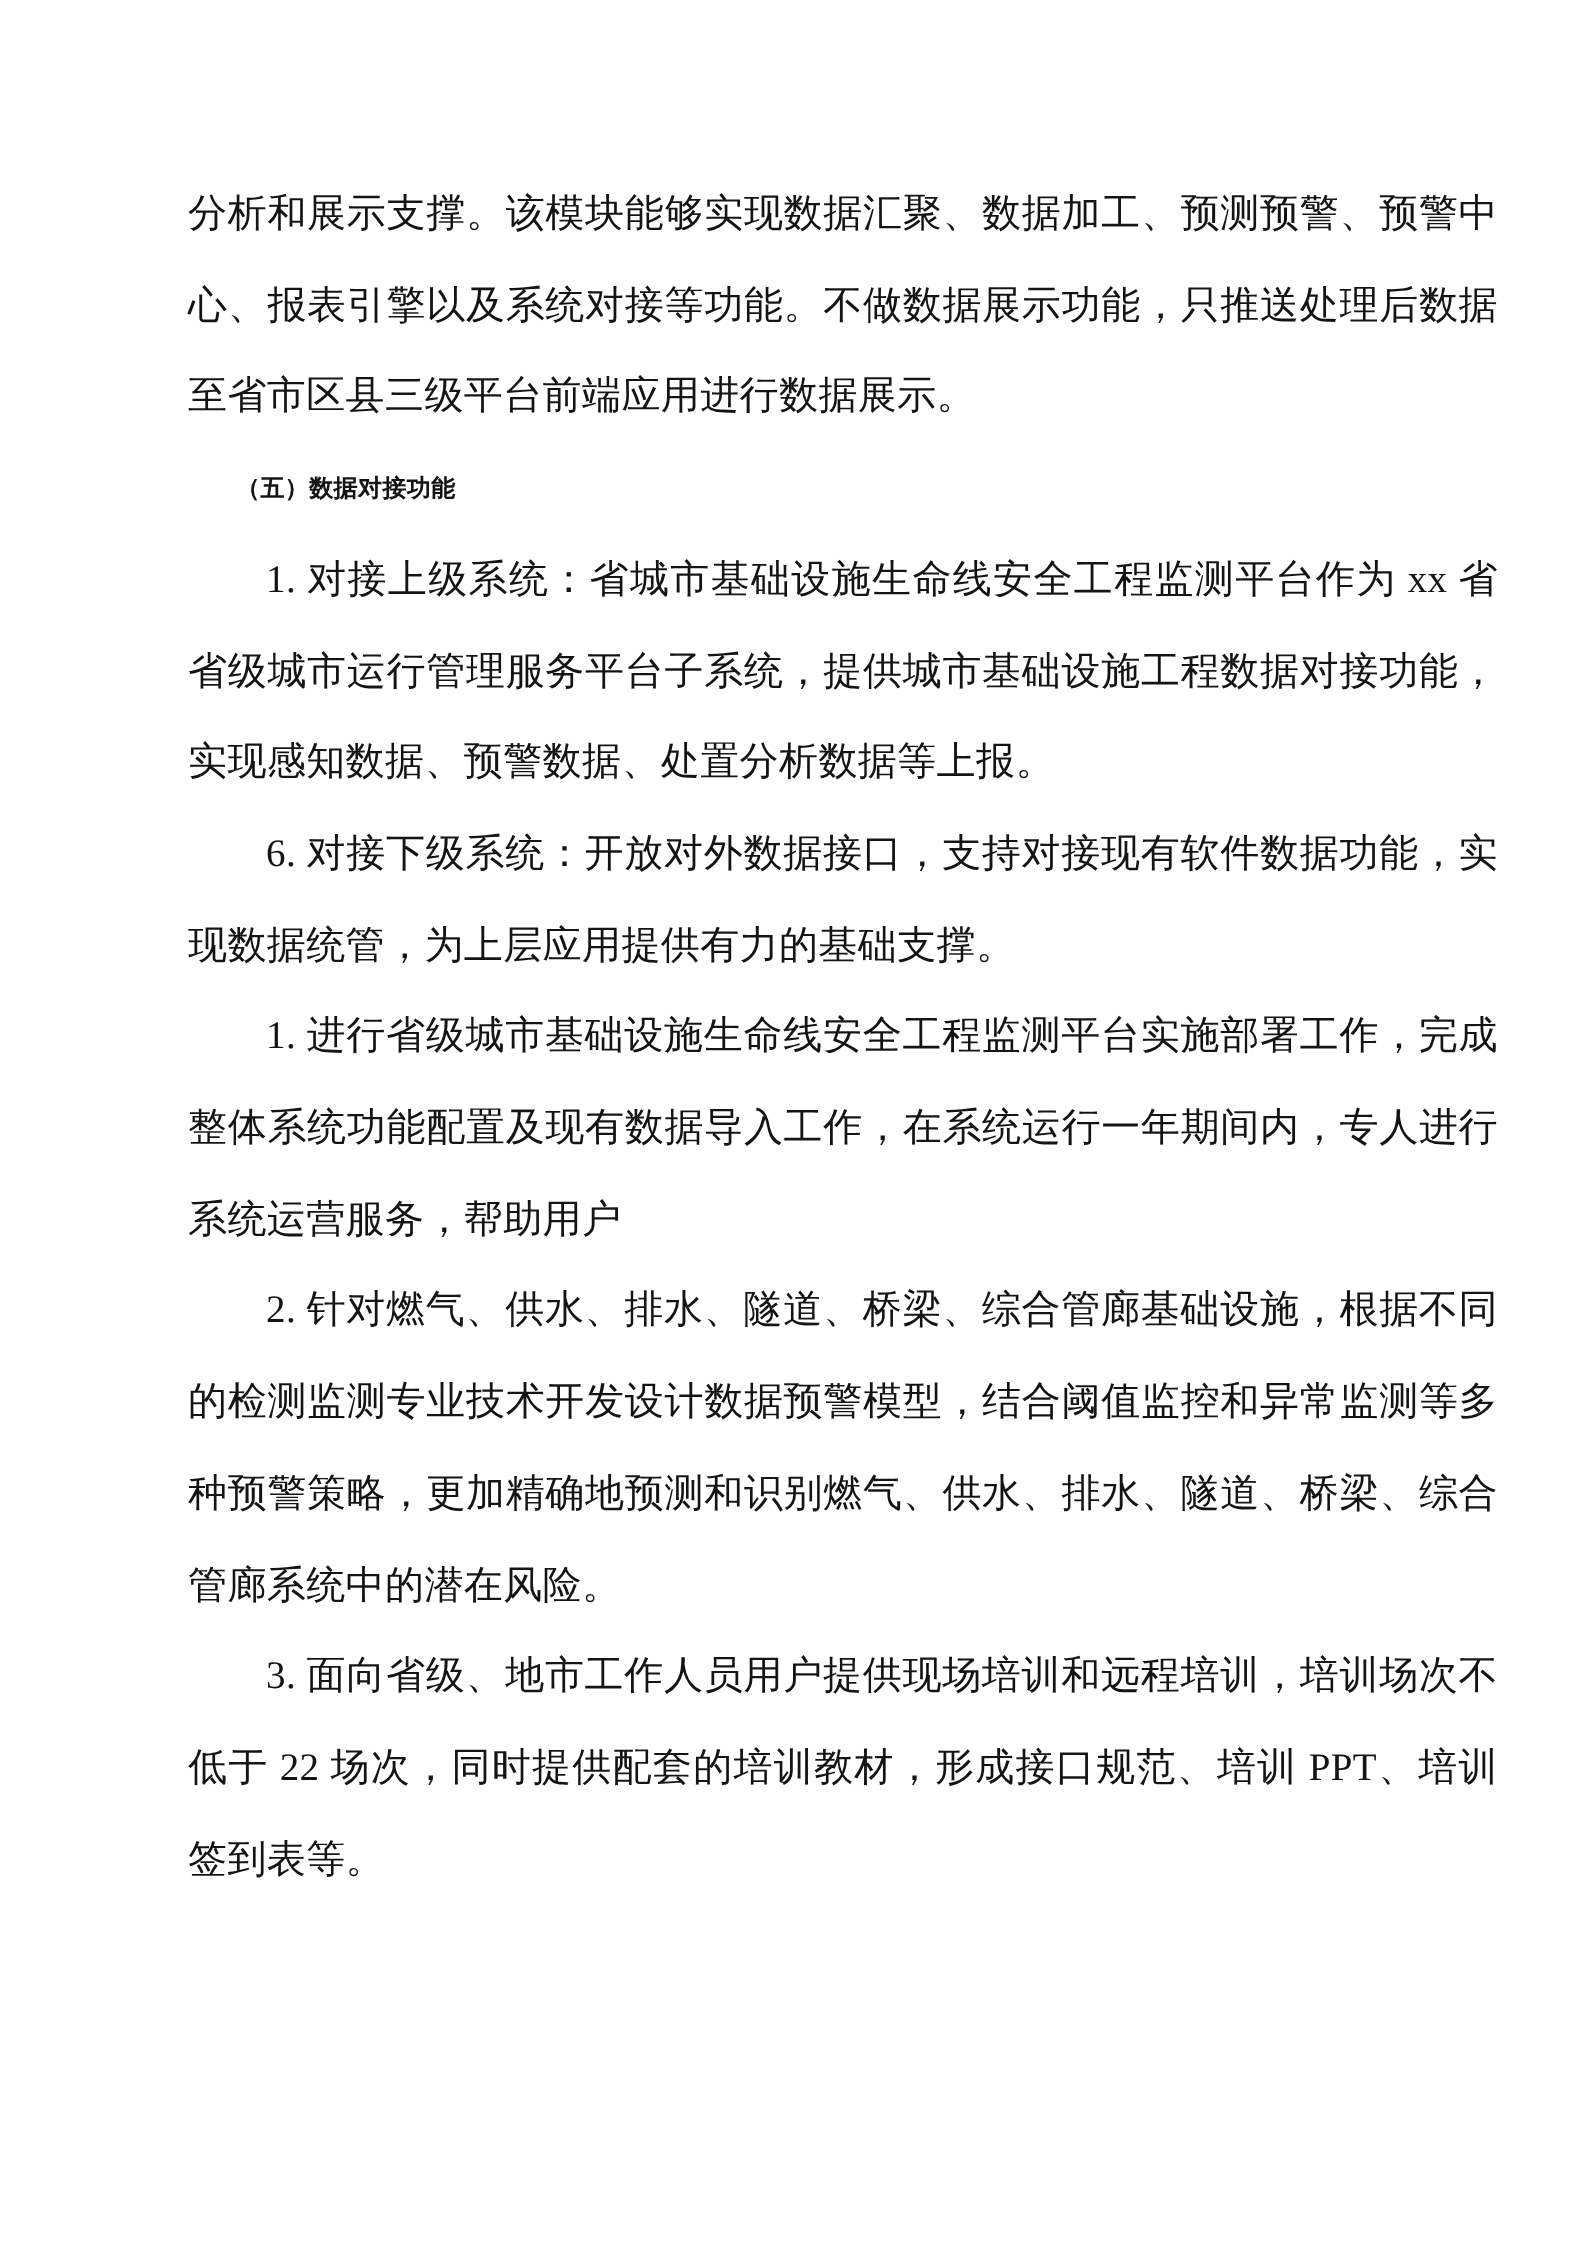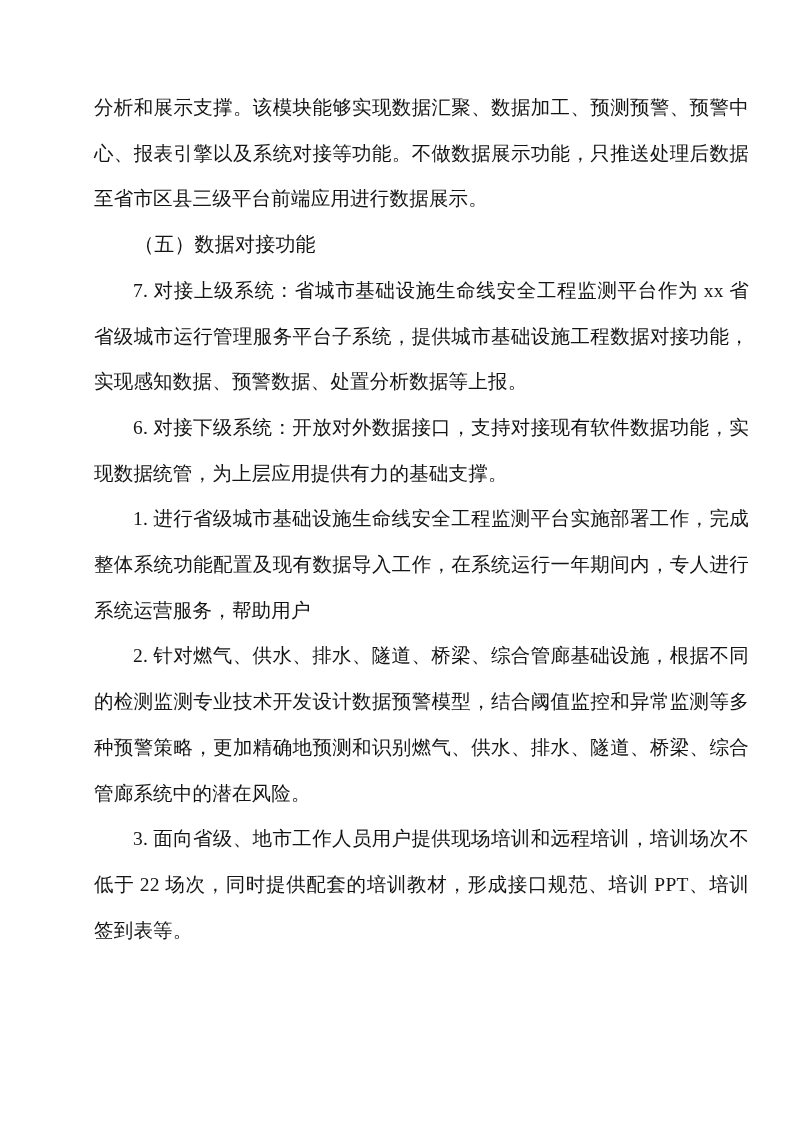--- a/index.html
+++ b/index.html
@@ -28,32 +28,32 @@
     text-align: justify;
     text-justify: inter-ideograph;
     text-indent: 2em;
     letter-spacing: 0.2px;
   }
   .para.no-indent {
     text-indent: 0;
   }
   .heading {
     margin: 0;
-    font-size: 20px;
-    font-weight: normal;
+    font-size: 12px;
+    font-weight: bold;
     line-height: 45.7px;
     text-indent: 2em;
     text-align: justify;
     letter-spacing: 0.2px;
   }
 </style>
 </head>
 <body>
 
 <div class="page">
   <p class="para no-indent">分析和展示支撑。该模块能够实现数据汇聚、数据加工、预测预警、预警中心、报表引擎以及系统对接等功能。不做数据展示功能，只推送处理后数据至省市区县三级平台前端应用进行数据展示。</p>
   <p class="heading">（五）数据对接功能</p>
-  <p class="para">7. 对接上级系统：省城市基础设施生命线安全工程监测平台作为 xx 省省级城市运行管理服务平台子系统，提供城市基础设施工程数据对接功能，实现感知数据、预警数据、处置分析数据等上报。</p>
+  <p class="para">1. 对接上级系统：省城市基础设施生命线安全工程监测平台作为 xx 省省级城市运行管理服务平台子系统，提供城市基础设施工程数据对接功能，实现感知数据、预警数据、处置分析数据等上报。</p>
   <p class="para">6. 对接下级系统：开放对外数据接口，支持对接现有软件数据功能，实现数据统管，为上层应用提供有力的基础支撑。</p>
   <p class="para">1. 进行省级城市基础设施生命线安全工程监测平台实施部署工作，完成整体系统功能配置及现有数据导入工作，在系统运行一年期间内，专人进行系统运营服务，帮助用户</p>
   <p class="para">2. 针对燃气、供水、排水、隧道、桥梁、综合管廊基础设施，根据不同的检测监测专业技术开发设计数据预警模型，结合阈值监控和异常监测等多种预警策略，更加精确地预测和识别燃气、供水、排水、隧道、桥梁、综合管廊系统中的潜在风险。</p>
   <p class="para">3. 面向省级、地市工作人员用户提供现场培训和远程培训，培训场次不低于 22 场次，同时提供配套的培训教材，形成接口规范、培训 PPT、培训签到表等。</p>
 </div>
 
 </body></html>

